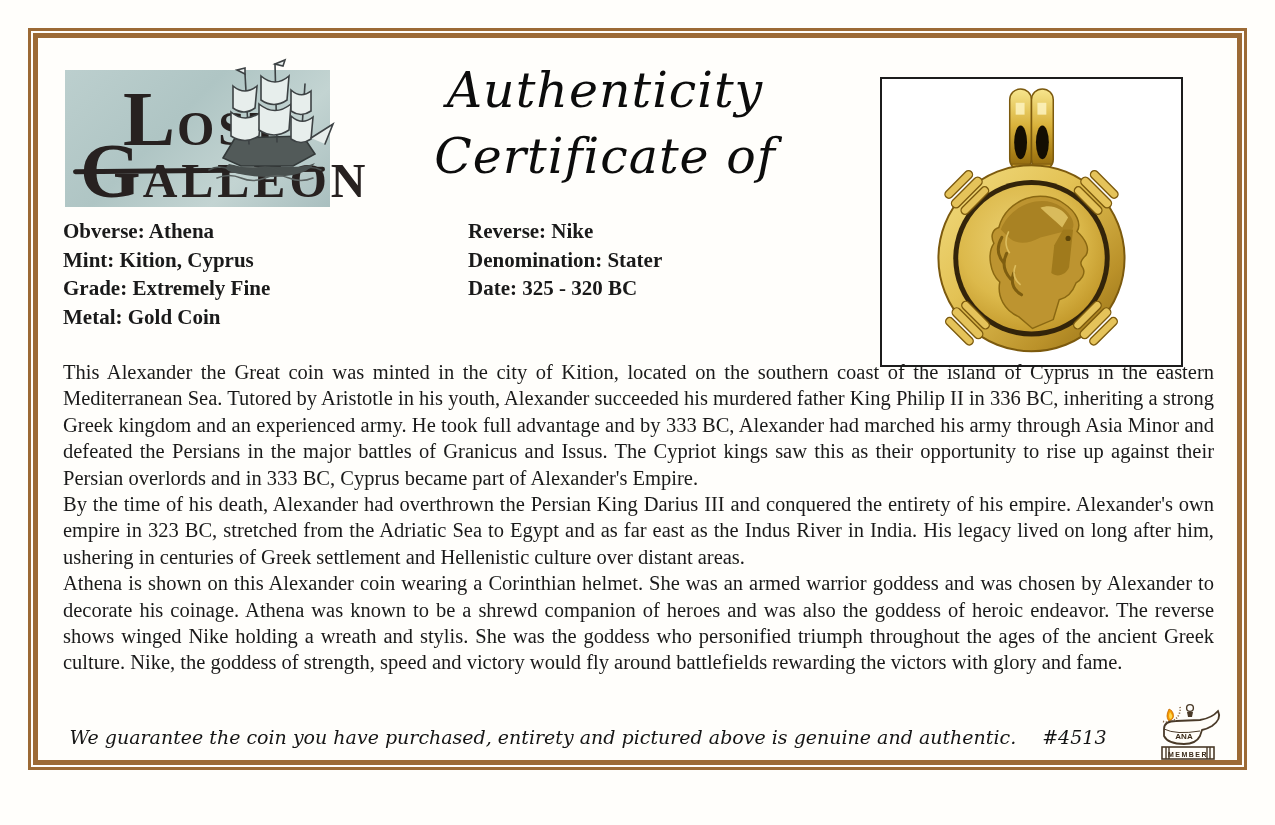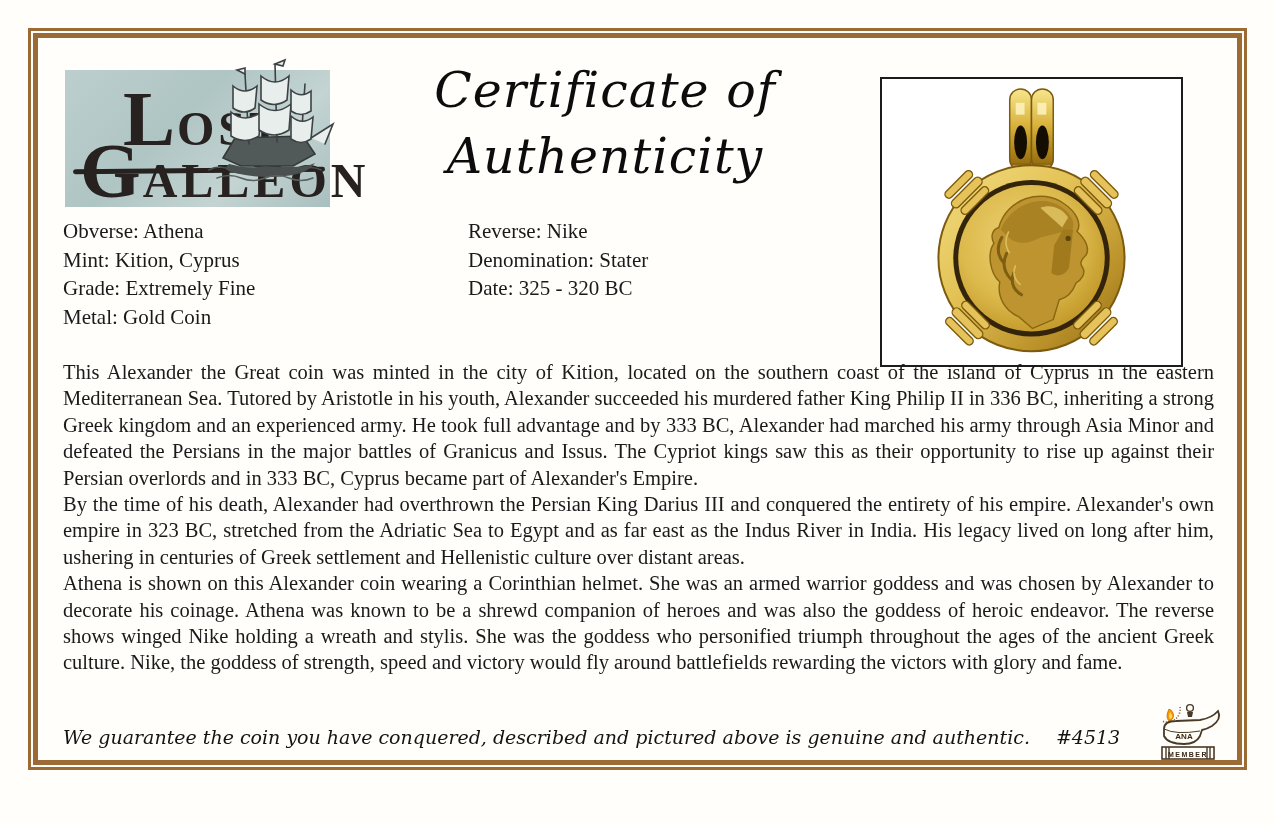--- a/index.html
+++ b/index.html
@@ -30,21 +30,21 @@
            font-family:"DejaVu Serif", serif; font-style:italic; font-size:49px;
            line-height:66px; color:#0c0c0c; letter-spacing:1px; }
 
   
   .coin-box { position:absolute; left:880px; top:77px; width:303px; height:290px;
               background:#ffffff; border:2px solid #1c1c1c; }
   .coin-box svg { position:absolute; inset:0; }
 
   
   .details-left, .details-right { position:absolute; top:217px; font-size:21px;
-              font-weight:normal; line-height:28.5px; white-space:nowrap; }
+              font-weight:bold; line-height:28.5px; white-space:nowrap; }
   .details-left  { left:63px; }
   .details-right { left:468px; }
 
   
   .body-block { position:absolute; left:63px; top:359px; width:1151px; }
   .body-heading { font-size:21px; font-weight:bold; line-height:27px; }
   .body-para { font-size:20.5px; line-height:26.4px; text-align:justify; }
 
   
   .guarantee { position:absolute; left:63px; top:726px; width:1050px; text-align:center;
@@ -90,22 +90,22 @@
         <path d="M98,32 q10,9 20,1 l0,20 q-10,7 -20,0 Z" fill="#e7eeec"></path>
         <path d="M98,58 q11,10 22,1 l-2,22 q-10,7 -20,0 Z" fill="#e7eeec"></path>
         <path d="M118,80 l22,-14 l-8,20" fill="#e7eeec"></path>
         <path d="M16,112 q10,-6 22,0 q10,6 22,0 q12,-6 24,0 q12,6 24,0 q10,-5 20,0" stroke="#4a5150"></path>
         <path d="M24,120 q12,-5 24,0 q12,5 24,0 q12,-5 24,0 q12,5 24,0" stroke="#5a6160"></path>
       </g>
     </svg>
   </div>
 
   <div class="title">
+    <div>Authenticity</div>
     <div>Certificate of</div>
-    <div>Authenticity</div>
   </div>
 
   <div class="coin-box">
     <svg viewBox="0 0 302 289">
       <defs>
         <linearGradient id="bailG" x1="0" y1="0" x2="0" y2="1">
           <stop offset="0" stop-color="#f7e68e"></stop>
             <stop offset="0.45" stop-color="#d9b23c"></stop>
           <stop offset="0.8" stop-color="#a97f16"></stop>
             <stop offset="1" stop-color="#8a6410"></stop>
@@ -189,21 +189,21 @@
     <div>Date: 325 - 320 BC</div>
   </div>
 
   <div class="body-block">
     <div class="body-para">This Alexander the Great coin was minted in the city of Kition, located on the southern coast of the island of Cyprus in the eastern Mediterranean Sea. Tutored by Aristotle in his youth, Alexander succeeded his murdered father King Philip II in 336 BC, inheriting a strong Greek kingdom and an experienced army. He took full advantage and by 333 BC, Alexander had marched his army through Asia Minor and defeated the Persians in the major battles of Granicus and Issus. The Cypriot kings saw this as their opportunity to rise up against their Persian overlords and in 333 BC, Cyprus became part of Alexander's Empire.</div>
     <div class="body-para">By the time of his death, Alexander had overthrown the Persian King Darius III and conquered the entirety of his empire. Alexander's own empire in 323 BC, stretched from the Adriatic Sea to Egypt and as far east as the Indus River in India. His legacy lived on long after him, ushering in centuries of Greek settlement and Hellenistic culture over distant areas.</div>
     <div class="body-para">Athena is shown on this Alexander coin wearing a Corinthian helmet. She was an armed warrior goddess and was chosen by Alexander to decorate his coinage. Athena was known to be a shrewd companion of heroes and was also the goddess of heroic endeavor. The reverse shows winged Nike holding a wreath and stylis. She was the goddess who personified triumph throughout the ages of the ancient Greek culture. Nike, the goddess of strength, speed and victory would fly around battlefields rewarding the victors with glory and fame.</div>
   </div>
 
   <div class="guarantee">
-    <span>We guarantee the coin you have conquered, described and pictured above is genuine and authentic.</span><span class="number">#4513</span>
+    <span>We guarantee the coin you have purchased, entirety and pictured above is genuine and authentic.</span><span class="number">#4513</span>
   </div>
 
   <svg class="ana-badge" viewBox="0 0 76 64">
     <path d="M30,8 a13,13 0 0 1 -18,14" fill="none" stroke="#8a6a4a" stroke-width="1.6" stroke-dasharray="1.2,1.6"></path>
     <path d="M19,10 q-4,8 0,12 q6,-2 4,-8 q-1,-3 -4,-4 Z" fill="#f59a00" stroke="#c66a00" stroke-width="0.8"></path>
     <path d="M20,13 q-2,4 0,7 q3,-1 2,-4 Z" fill="#ffd84d"></path>
     <circle cx="40" cy="9" r="3.4" fill="none" stroke="#4a3a28" stroke-width="1.4"></circle>
     <path d="M37,13 h6 l-1,5 h-4 Z" fill="#4a3a28"></path>
     <path d="M14,30 q0,-8 12,-8 l24,-1 q12,-2 18,-9 q4,8 -6,15 q-5,3 -10,4 l-2,6 q-4,8 -16,8 q-16,0 -20,-8 Z" fill="#fffdf8" stroke="#4a3a28" stroke-width="1.8"></path>
     <path d="M14,30 q12,6 36,2" fill="none" stroke="#4a3a28" stroke-width="1"></path>

